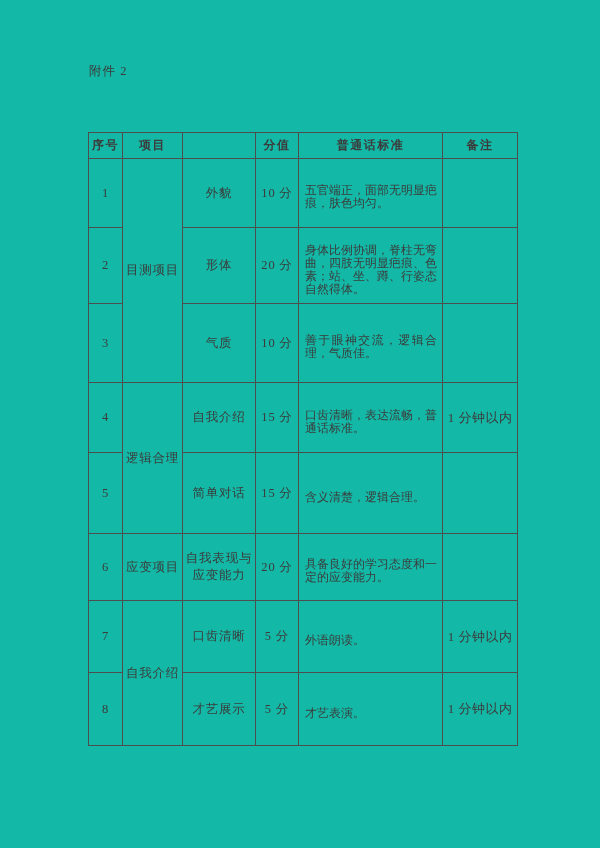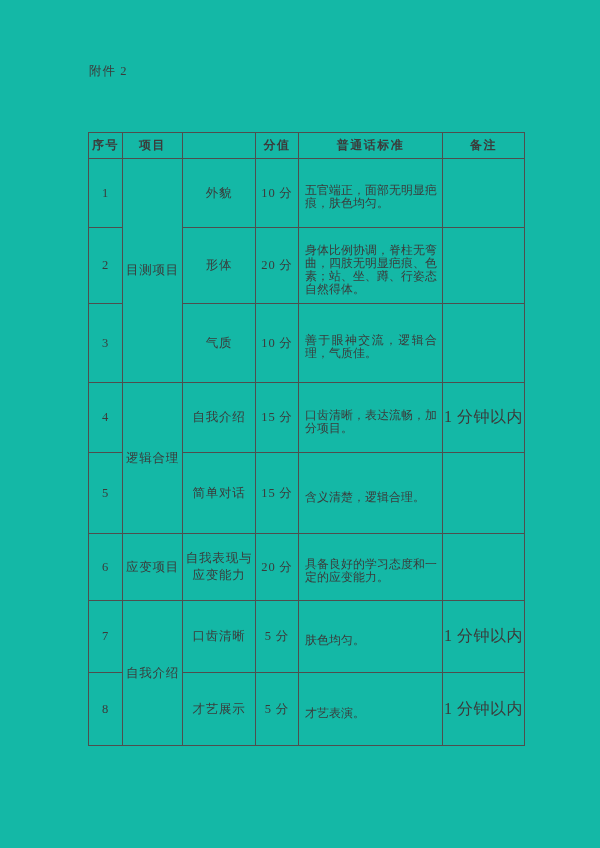--- a/index.html
+++ b/index.html
@@ -59,21 +59,21 @@
   }
   .score-table td.content {
     text-align: justify;
     text-justify: inter-ideograph;
     font-size: 11.9px;
     line-height: 13px;
     letter-spacing: 0.1px;
     padding: 10px 5px 2px 6px;
   }
   .score-table td.note {
-    font-size: 16px;
+    font-size: 13px;
     letter-spacing: 0.5px;
     white-space: nowrap;
     padding: 1px 1px;
   }
   .score-table td.score {
     white-space: nowrap;
     margin-top: 7px;
   }
   tr.hr { height: 26px; }
   tr.r1 { height: 69px; }
@@ -133,21 +133,21 @@
         <td>气质</td>
         <td class="score">10 分</td>
         <td class="content">善于眼神交流，逻辑合理，气质佳。</td>
         <td class="note"></td>
       </tr>
       <tr class="r4">
         <td>4</td>
         <td rowspan="2">逻辑合理</td>
         <td>自我介绍</td>
         <td class="score">15 分</td>
-        <td class="content">口齿清晰，表达流畅，加分项目。</td>
+        <td class="content">口齿清晰，表达流畅，普通话标准。</td>
         <td class="note">1 分钟以内</td>
       </tr>
       <tr class="r5">
         <td>5</td>
         <td>简单对话</td>
         <td class="score">15 分</td>
         <td class="content">含义清楚，逻辑合理。</td>
         <td class="note"></td>
       </tr>
       <tr class="r6">
@@ -156,21 +156,21 @@
         <td>自我表现与应变能力</td>
         <td class="score">20 分</td>
         <td class="content">具备良好的学习态度和一定的应变能力。</td>
         <td class="note"></td>
       </tr>
       <tr class="r7">
         <td>7</td>
         <td rowspan="2">自我介绍</td>
         <td>口齿清晰</td>
         <td class="score">5 分</td>
-        <td class="content">肤色均匀。</td>
+        <td class="content">外语朗读。</td>
         <td class="note">1 分钟以内</td>
       </tr>
       <tr class="r8">
         <td>8</td>
         <td>才艺展示</td>
         <td class="score">5 分</td>
         <td class="content">才艺表演。</td>
         <td class="note">1 分钟以内</td>
       </tr>
     </tbody>

